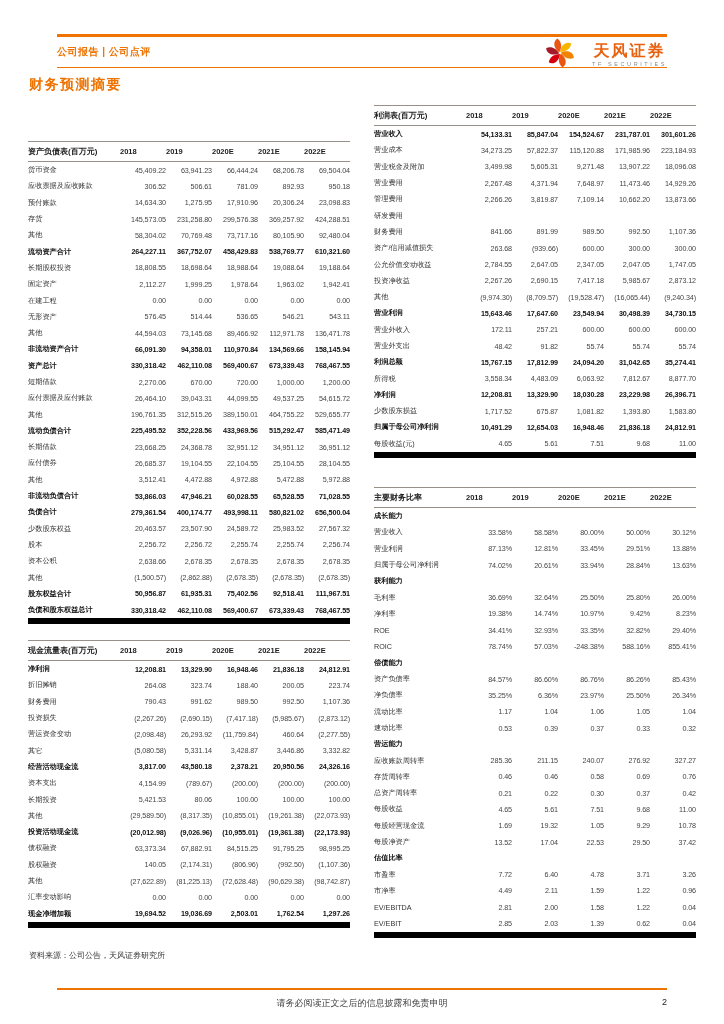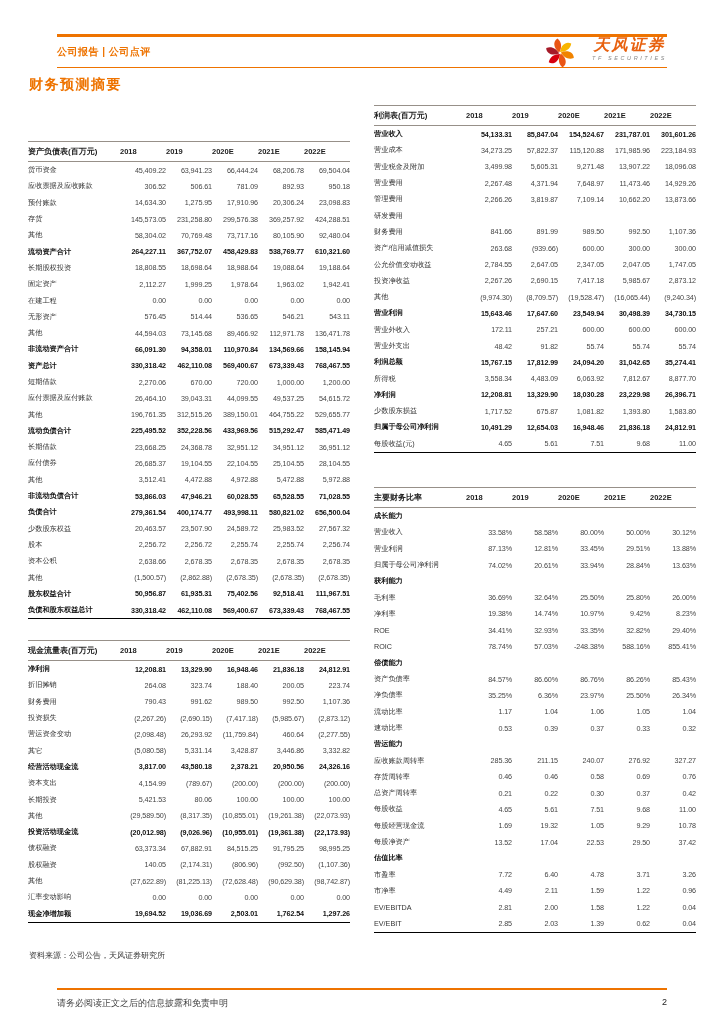--- a/index.html
+++ b/index.html
@@ -7,21 +7,21 @@
     width:724px;height:1024px;background:#ffffff;position:relative;overflow:hidden;
     font-family:"Liberation Sans","DejaVu Sans",sans-serif;color:#333;
   }
   
   .report-header{
     position:absolute;left:57px;right:57px;top:34px;height:30px;
     border-top:3px solid #ee7300;border-bottom:1px solid #ee7300;
     display:flex;align-items:center;justify-content:space-between;
   }
   .breadcrumb{color:#ee7300;font-size:10px;font-weight:bold;letter-spacing:.5px;}
-  .logo{display:flex;align-items:flex-start;gap:17px;font-style:italic;}
+  .logo{display:flex;align-items:flex-end;gap:17px;}
   .logo-icon{display:flex;align-items:center;}
   .logo-text{display:flex;flex-direction:column;align-items:center;}
   .logo-cn{color:#e8610f;font-size:16px;font-weight:bold;letter-spacing:2px;line-height:1;
            font-family:"Liberation Serif","DejaVu Serif",serif;}
   .logo-en{color:#8a8a8a;font-size:5.5px;letter-spacing:2.6px;margin-top:2px;}
   
   .page-title{position:absolute;left:29px;top:76px;margin:0;font-size:14px;font-weight:bold;
               color:#ee7300;letter-spacing:1.5px;}
   
   .table-block{position:absolute;width:322px;}
@@ -31,25 +31,25 @@
   #t-ratios{left:374px;top:487px;}
   table.fin{width:100%;border-collapse:collapse;table-layout:fixed;}
   .fin th{height:19px;border-top:1.5px solid #979089;border-bottom:1px solid #979089;
           font-size:7.5px;color:#222;text-align:left;padding:0;white-space:nowrap;vertical-align:middle;}
   .fin th.tt{text-align:left;font-size:8px;width:92px;}
   .fin td{height:16.3px;font-size:7.2px;text-align:right;padding:0;white-space:nowrap;
           letter-spacing:-.1px;color:#444;vertical-align:middle;overflow:hidden;}
   .fin td.lbl{text-align:left;letter-spacing:0;color:#333;}
   .fin tr.b td{font-weight:bold;color:#111;}
   .fin tr.sec td.lbl{font-weight:bold;color:#111;}
-  .fin tbody tr:last-child td{border-bottom:1px solid #000000;}
+  .fin tbody tr:last-child td{border-bottom:6px solid #000000;}
   
   .source{position:absolute;left:29px;top:950px;font-size:8px;color:#333;}
   .page-footer{position:absolute;left:57px;right:57px;top:988px;border-top:2px solid #ee7300;}
-  .disclaimer{margin-top:7px;font-size:9px;color:#444;}
+  .disclaimer{margin-top:7px;text-align:center;font-size:9px;color:#444;}
   .page-num{position:absolute;right:0;top:7px;font-size:9px;color:#222;}
 </style>
 </head>
 <body>
 
 <div class="page">
 
   <div class="report-header">
     <span class="breadcrumb">公司报告 | 公司点评</span>
     <div class="logo">

